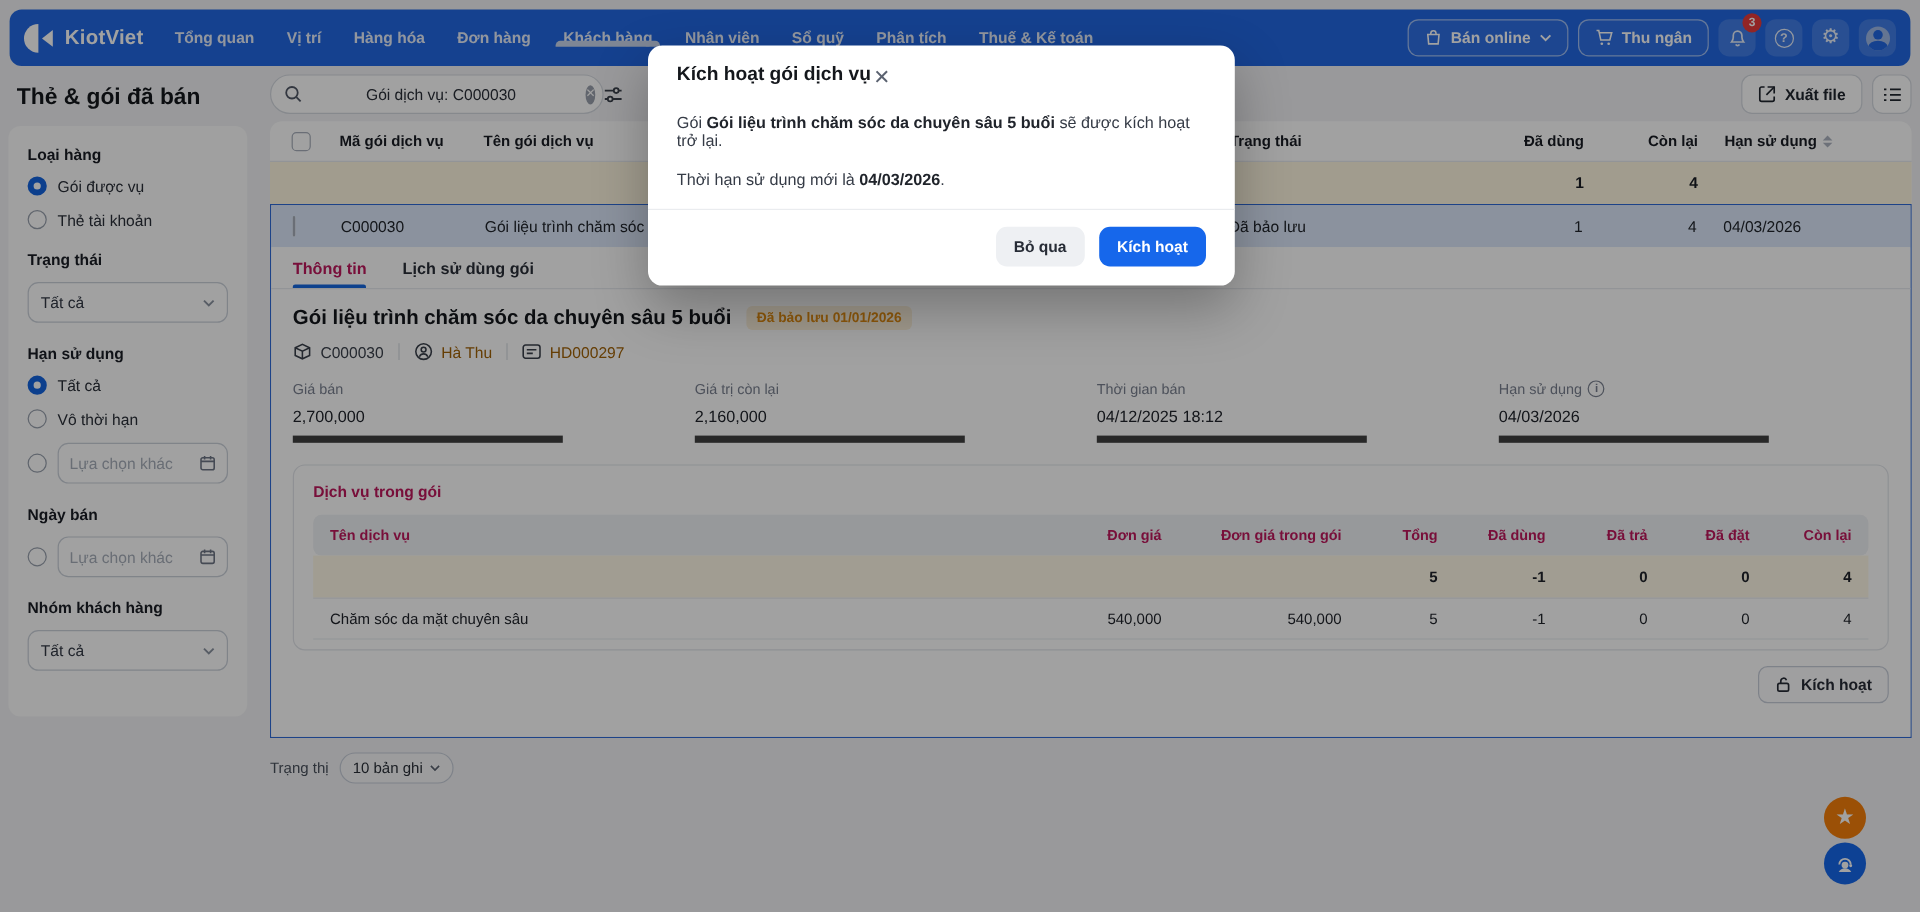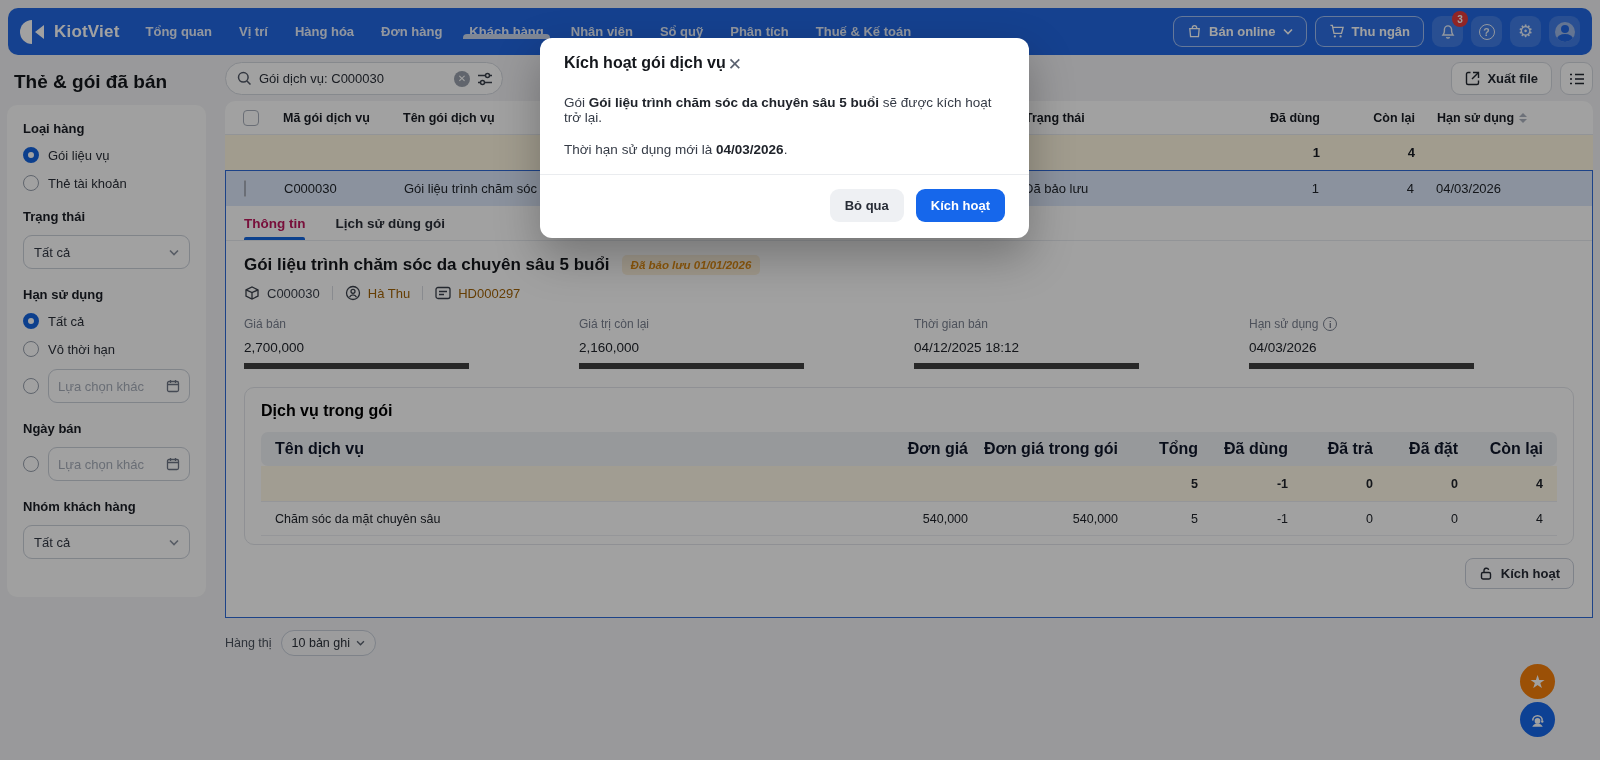--- a/index.html
+++ b/index.html
@@ -39,21 +39,21 @@
   .select { height:34px; border:1px solid #CBD1DA; border-radius:9px; background:#fff; display:flex; align-items:center; justify-content:space-between; padding:0 10px; font-size:13px; color:#333945; cursor:pointer; }
   .select .chev { color:#8B93A1; }
   .date-input { flex:1; height:34px; border:1px solid #CBD1DA; border-radius:9px; background:#fff; display:flex; align-items:center; justify-content:space-between; padding:0 9px; font-size:13px; color:#A7AEBA; cursor:text; }
   .inline-row { display:flex; align-items:center; gap:9px; margin-bottom:12px; }
   .inline-row .select { flex:1; }
 
   
   .main { position:absolute; left:225px; right:7px; top:55px; bottom:0; }
   .toolbar { display:flex; align-items:center; padding:7px 0 6px 0; }
   .search-pill { width:278px; height:33px; background:#fff; border:1px solid #D5D9E0; border-radius:17px; display:flex; align-items:center; padding:0 9px 0 11px; gap:7px; }
-  .search-pill input { border:none; outline:none; flex:1; font-size:13px; color:#2A2F38; background:transparent; font-family:inherit; }
+  .search-pill input { border:none; outline:none; flex:1; font-size:13px; color:#2A2F38; background:transparent; font-family:inherit;margin-left:46px; }
   .clear-dot { width:16px; height:16px; border-radius:50%; background:#9AA1AD; color:#fff; font-size:10px; display:flex; align-items:center; justify-content:center; cursor:pointer; }
   .toolbar-right { margin-left:auto; display:flex; align-items:center; gap:8px; }
   .light-btn { height:33px; display:flex; align-items:center; gap:7px; padding:0 13px; background:#fff; border:1px solid #D5D9E0; border-radius:9px; font-size:13px; font-weight:bold; color:#21262F; cursor:pointer; }
   .sq-btn { width:33px; height:33px; background:#fff; border:1px solid #D5D9E0; border-radius:9px; display:flex; align-items:center; justify-content:center; cursor:pointer; }
 
   .table-card { background:#fff; border-radius:10px 10px 0 0; }
   .t-grid { display:grid; grid-template-columns:40px 120px 1fr 200px 95px 95px 160px; align-items:center; padding:0 18px; }
   .t-head { height:34px; border-bottom:1px solid #E7EAEF; }
   .t-head .th { font-size:12.5px; font-weight:bold; color:#181C23; display:flex; align-items:center; gap:5px; }
   .num { justify-content:flex-end; text-align:right; }
@@ -69,36 +69,36 @@
 
   
   .detail { background:#fff; }
   .tabs { display:flex; gap:30px; padding:0 18px; border-bottom:1px solid #E7EAEF; height:35px; align-items:stretch; }
   .tab { font-size:13.5px; font-weight:bold; color:#2A2F38; display:flex; align-items:center; cursor:pointer; position:relative; }
   .tab.active { color:#be185d; }
   .tab.active::after { content:""; position:absolute; left:0; right:0; bottom:0; height:3px; background:#1667E0; border-radius:2px 2px 0 0; }
   .d-body { padding:14px 18px 14px 18px; }
   .d-title-row { display:flex; align-items:center; gap:12px; margin-bottom:10px; }
   .d-title { font-size:17px; font-weight:bold; color:#14171C; }
-  .status-badge { background:#FCF1DC; color:#DE8A12; font-size:11.5px; font-weight:bold; padding:4px 9px; border-radius:5px;font-style:italic; }
+  .status-badge { background:#FCF1DC; color:#DE8A12; font-size:11.5px; font-weight:bold; padding:4px 9px; border-radius:5px; }
   .meta-row { display:flex; align-items:center; gap:12px; font-size:13px; color:#3A404B; margin-bottom:16px; }
   .meta-item { display:flex; align-items:center; gap:7px; }
   .meta-sep { width:1px; height:14px; background:#D9DDE3; }
   .link { color:#a16207; cursor:pointer; }
   .fields { display:grid; grid-template-columns:repeat(4,1fr); column-gap:10px; margin-bottom:18px; }
   .field { padding-right:100px; }
   .field .f-lab { font-size:12px; color:#7A8190; margin-bottom:9px; display:flex; align-items:center; gap:5px; }
   .field .f-val { font-size:13.5px; color:#20242B; padding-bottom:8px; border-bottom:6px solid #404040; }
   .info-ic { width:14px; height:14px; border:1.2px solid #7A8190; border-radius:50%; font-size:9.5px; display:inline-flex; align-items:center; justify-content:center; color:#7A8190; font-weight:bold; }
 
   .svc-box { border:1px solid #E2E5EA; border-radius:10px; padding:14px 16px 0 16px; }
-  .svc-title { font-size:16px; font-weight:bold; color:#000000; margin-bottom:12px; }
+  .svc-title { font-size:13px; font-weight:bold; color:#be185d; margin-bottom:12px; }
   .s-grid { display:grid; grid-template-columns:1fr 120px 150px 80px 90px 85px 85px 85px; align-items:center; padding:0 14px; }
   .s-head { height:34px; background:#F0F2F5; border-radius:7px; }
-  .s-head .th { font-size:16px; font-weight:bold; color:#0f172a; }
+  .s-head .th { font-size:12px; font-weight:bold; color:#be185d; }
   .s-summary { height:35px; background:#FFF9E7; font-size:12.5px; font-weight:bold; }
   .s-row { height:35px; font-size:12.5px; color:#20242B; border-top:1px solid #ECEEF2; border-bottom:1px solid #ECEEF2; }
   .activate-row { display:flex; justify-content:flex-end; padding:13px 0 14px 0; }
   .ghost-btn { height:31px; display:flex; align-items:center; gap:7px; padding:0 13px; background:#FCFCFD; border:1px solid #C8CEDA; border-radius:8px; font-size:13px; font-weight:bold; color:#272C36; cursor:pointer; }
 
   .pagination { display:flex; align-items:center; gap:9px; padding:12px 0; font-size:12.5px; color:#4A515D; }
   .page-size { height:26px; display:flex; align-items:center; gap:6px; padding:0 10px; border:1px solid #C8CEDA; border-radius:14px; background:#F7F8F9; font-size:12.5px; color:#2A2F38; cursor:pointer; }
 
   
   .float-btn { position:absolute; right:45px; width:35px; height:35px; border-radius:50%; display:flex; align-items:center; justify-content:center; cursor:pointer; z-index:30; }
@@ -192,21 +192,21 @@
   </div>
 
   <div class="sidebar">
     <div class="page-title">Thẻ &amp; gói đã bán</div>
     <div class="filter-card">
 
       <div class="f-group">
         <div class="f-label">Loại hàng</div>
         <div class="radio-row">
           <span class="radio on"></span>
-          <span class="radio-label">Gói liệu vụ</span>
+          <span class="radio-label">Gói được vụ</span>
         </div>
         <div class="radio-row">
           <span class="radio"></span>
           <span class="radio-label">Thẻ tài khoản</span>
         </div>
       </div>
 
       <div class="f-group">
         <div class="f-label">Trạng thái</div>
         <div class="select">
@@ -465,21 +465,21 @@
                 </span>
                 <span>Kích hoạt</span>
               </div>
             </div>
           </div>
         </div>
       </div>
     </div>
 
     <div class="pagination">
-      <span>Hàng thị</span>
+      <span>Trạng thị</span>
       <div class="page-size">
         <span>10 bản ghi</span>
         <span>
           <svg width="9" height="6" viewBox="0 0 10 7" fill="none" stroke="#5B6270" stroke-width="1.6">
               <path d="M1 1.5l4 4 4-4"></path>
             </svg>
         </span>
       </div>
     </div>
 

